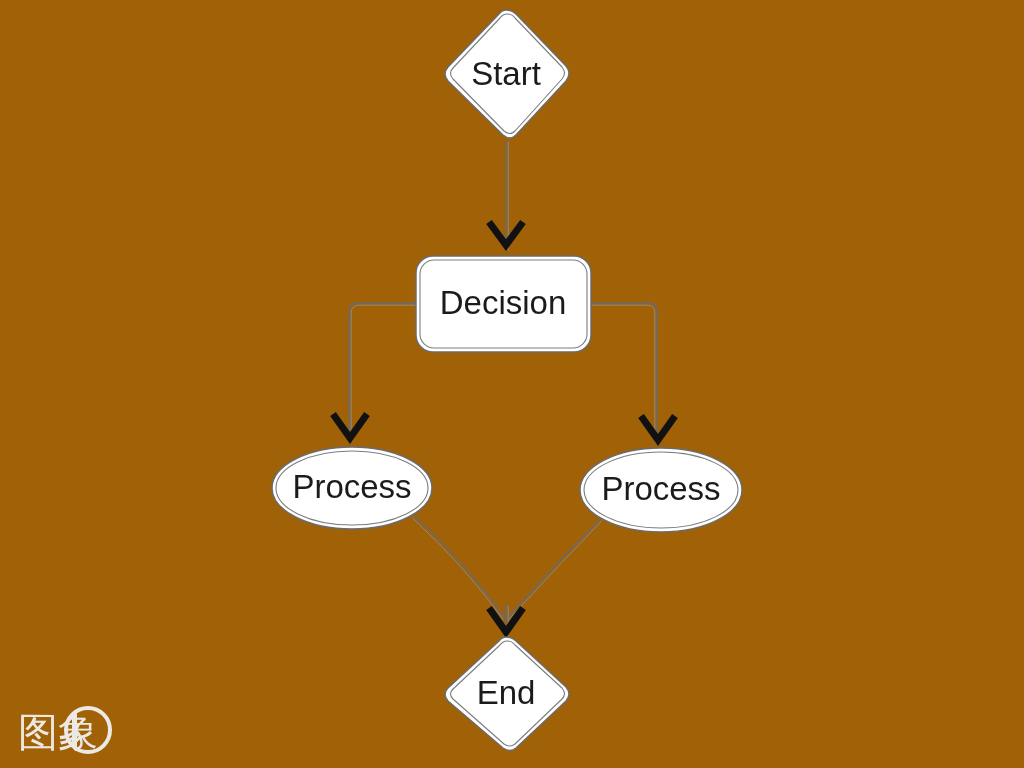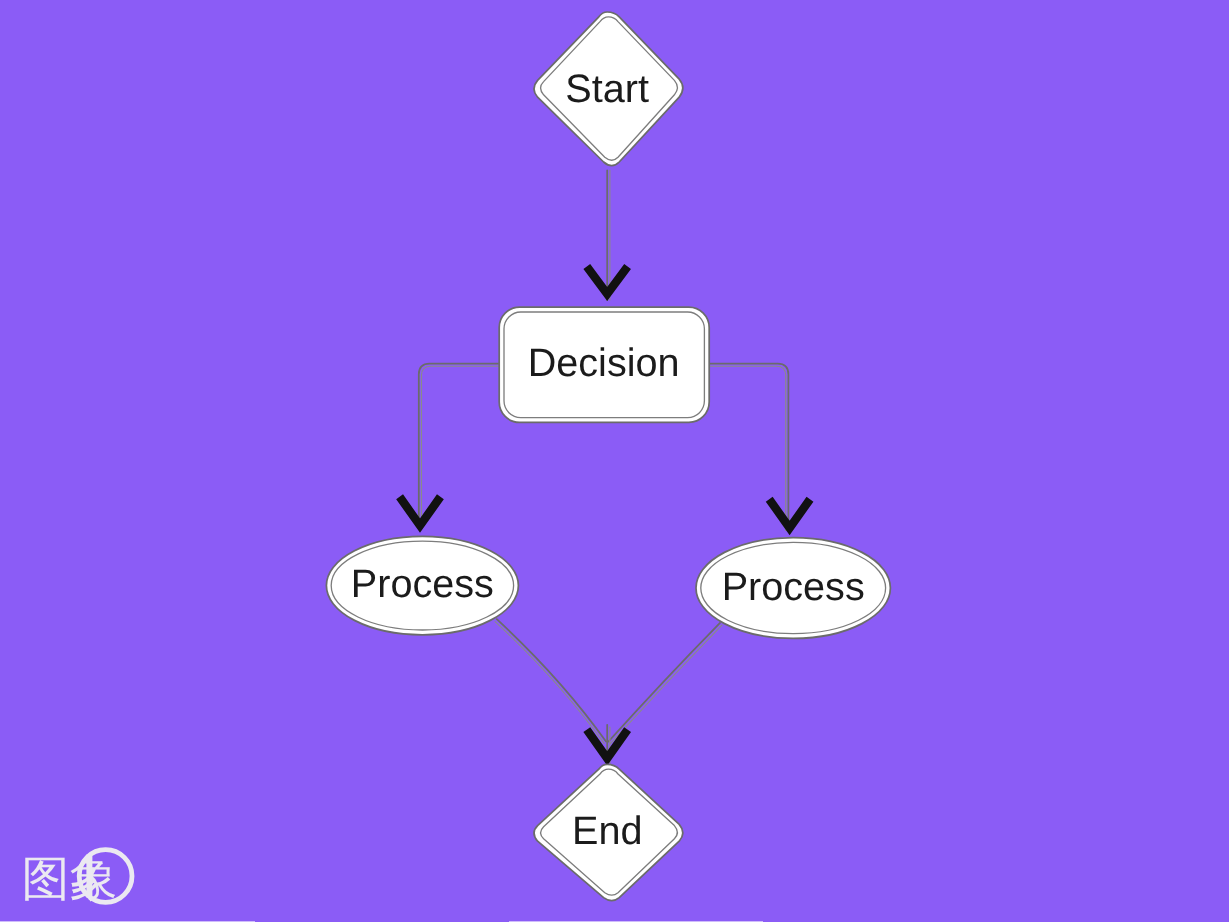--- a/index.html
+++ b/index.html
@@ -11,21 +11,21 @@
   body {
     width: 1024px;
     height: 768px;
     overflow: hidden;
     font-family: "Liberation Sans", sans-serif;
   }
   #canvas-wrap {
     position: relative;
     width: 1024px;
     height: 768px;
-    background: #8b5cf6;
+    background: #a16207;
   }
   #flow-svg {
     position: absolute;
     left: 0;
     top: 0;
     width: 1024px;
     height: 768px;
     display: block;
   }
   .node-shape {

